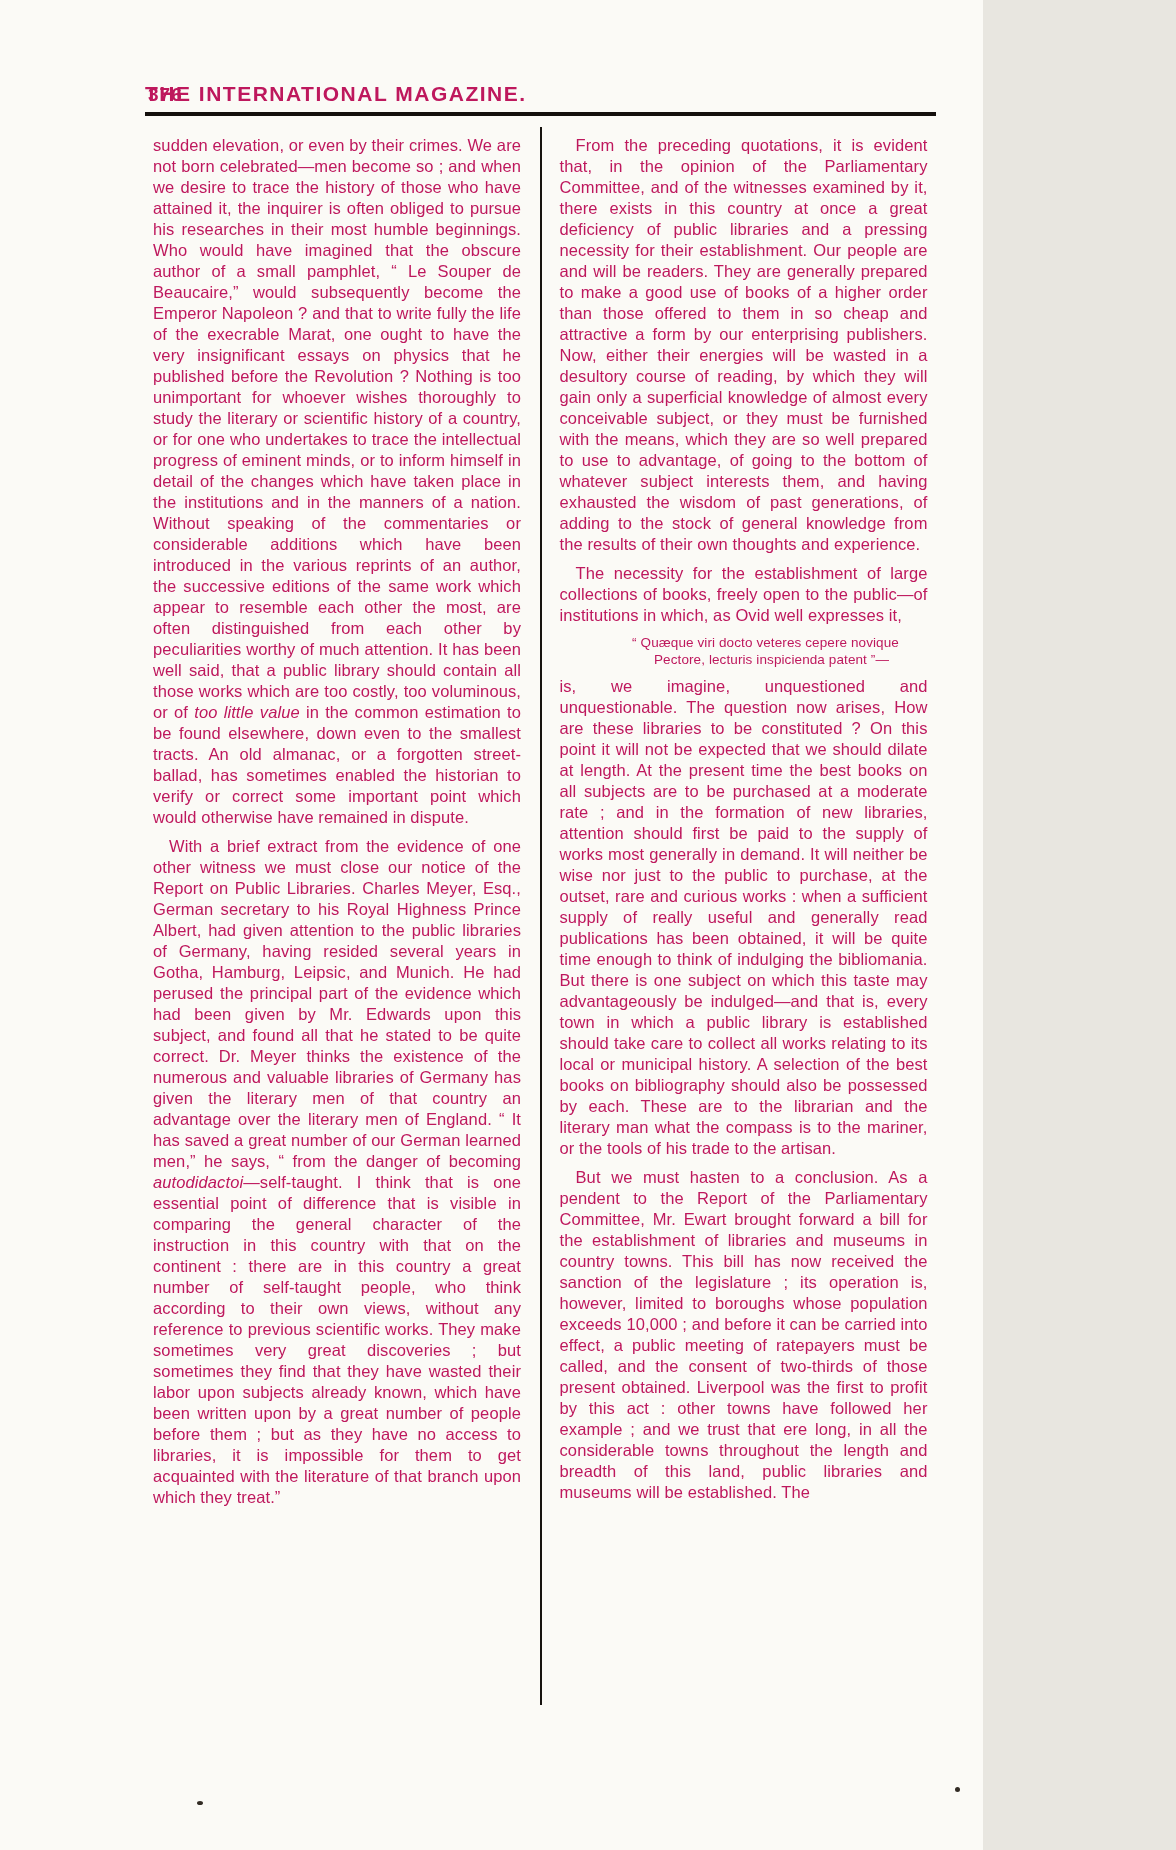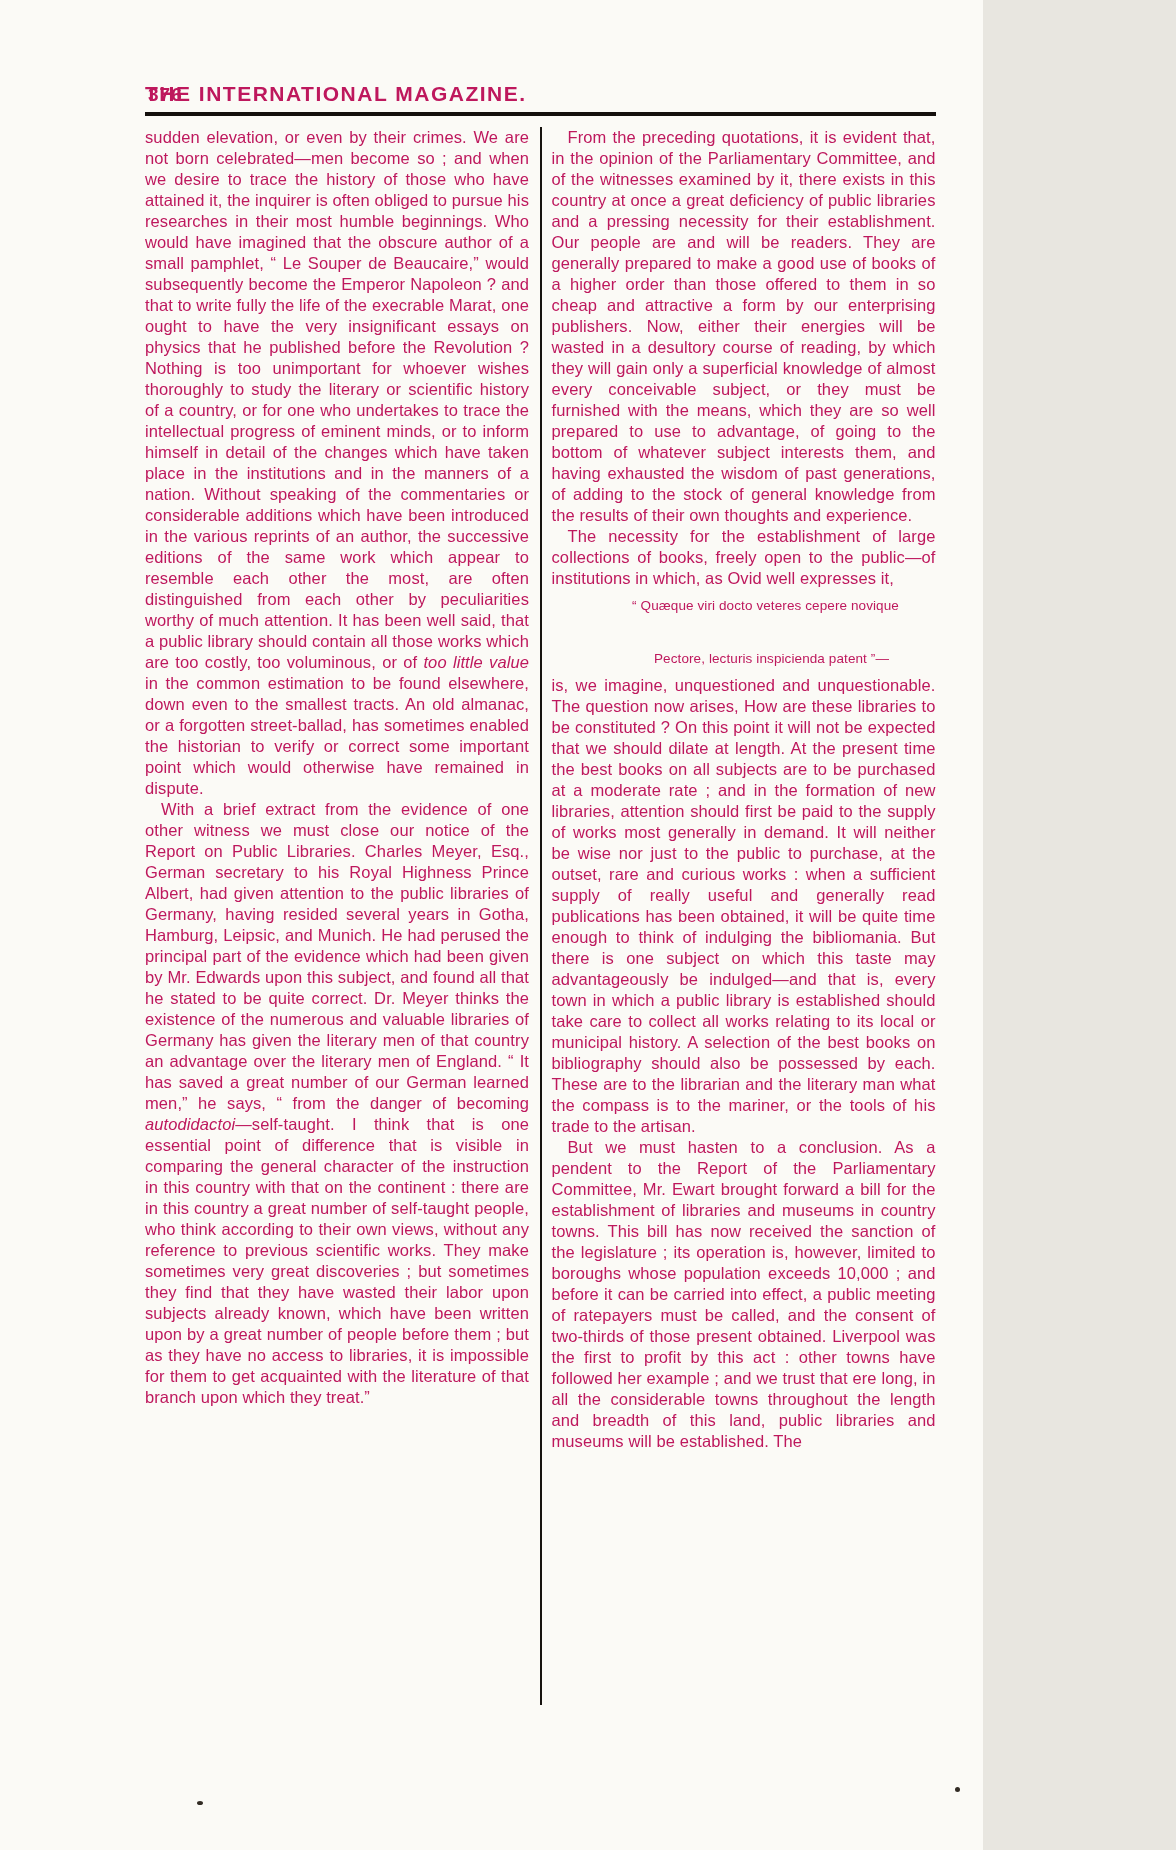--- a/index.html
+++ b/index.html
@@ -60,35 +60,34 @@
     letter-spacing: 0.1px;
   }
   .col-divider {
     flex: none;
     width: 1.5px;
     height: 1578px;
     background: #17130f;
     margin: 0 10px 0 11px;
   }
   .para {
-    margin: 0;
+    margin: 8px;
     text-align: justify;
   }
   .para.indent {
     text-indent: 16px;
   }
   .latin-quote {
     font-size: 13.5px;
     line-height: 17px;
     margin: 8px 0 8px 44px;
     text-align: center;
   }
   .quote-line-1 {
     margin-left: 12px;
-    margin-top: 36px;
   }
   .speck {
     position: absolute;
     background: #322b24;
     border-radius: 50%;
   }
   #speck-1 { left: 1019px; top: 280px;  width: 6px; height: 5px; }
   #speck-2 { left: 955px;  top: 1787px; width: 5px; height: 5px; }
   #speck-3 { left: 197px;  top: 1801px; width: 6px; height: 4px; }
 </style>

